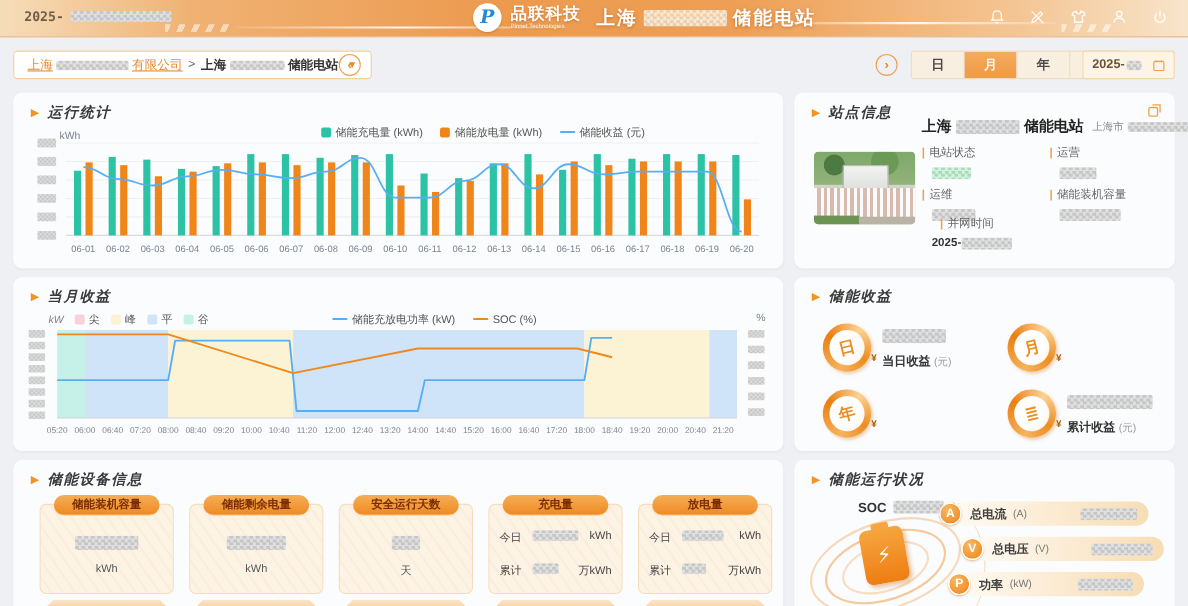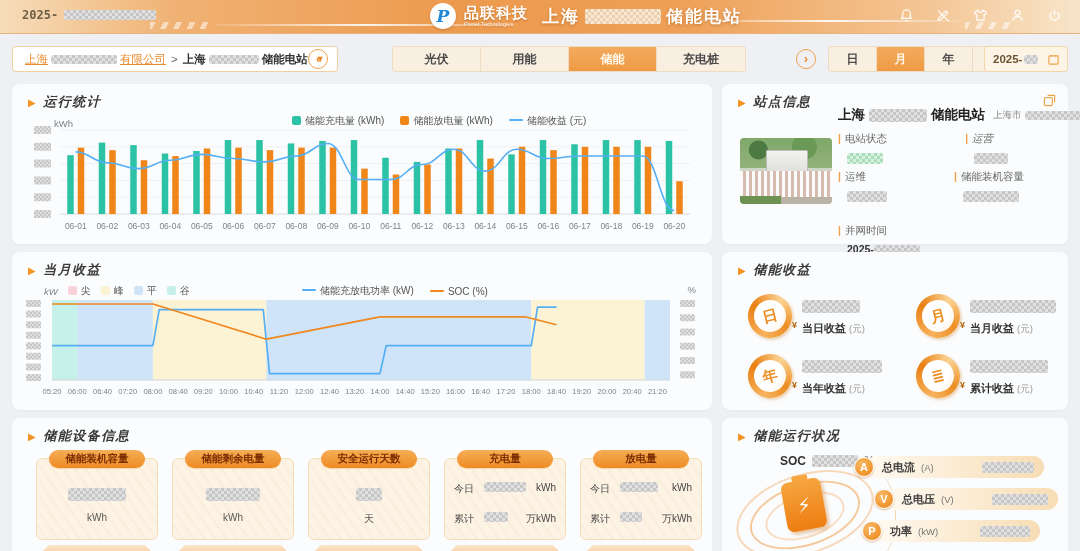--- a/index.html
+++ b/index.html
@@ -168,26 +168,20 @@
       <span class="crumb-cur">
         <span>上海</span>
           <span class="mz" style="width:50px;height:9px;"></span>
           <span>储能电站</span>
       </span>
       <span class="crumb-arrow">▼</span>
     </div>
 
     <div class="circ-btn" style="left:308px; top:5px;">‹</div>
 
-    <div class="tab-group" style="left:392px;">
-      <div class="tab">光伏</div>
-      <div class="tab">用能</div>
-      <div class="tab active">储能</div>
-      <div class="tab">充电桩</div>
-    </div>
 
     <div class="circ-btn" style="left:796px; top:5px;">›</div>
 
     <div class="tab-group small" style="left:828px;">
       <div class="tab">日</div>
       <div class="tab active">月</div>
       <div class="tab">年</div>
       <div class="tab">累计</div>
     </div>
 
@@ -465,33 +459,33 @@
       <span class="site-addr">
           <span>上海市</span>
           <span class="mz" style="width:96px;height:9px;"></span>
         </span>
     </div>
 
     <div class="fld" style="left:116px; top:48px;">
       <span class="bar">|</span><span>电站状态</span>
       <div class="val"><span class="mz green" style="width:36px;height:11px;"></span></div>
     </div>
-    <div class="fld" style="left:243px; top:48px;font-style:italic;">
+    <div class="fld" style="left:232px; top:48px;">
       <span class="bar">|</span><span>运营</span>
       <div class="val"><span class="mz" style="width:34px;height:11px;"></span></div>
     </div>
     <div class="fld" style="left:116px; top:86px;">
       <span class="bar">|</span><span>运维</span>
       <div class="val"><span class="mz" style="width:40px;height:11px;"></span></div>
     </div>
     <div class="fld" style="left:232px; top:86px;">
       <span class="bar">|</span><span>储能装机容量</span>
       <div class="val"><span class="mz" style="width:56px;height:11px;"></span></div>
     </div>
-    <div class="fld" style="left:116px; top:140px;">
+    <div class="fld" style="left:116px; top:112px;text-align:center;">
       <span class="bar">|</span><span>并网时间</span>
       <div class="val" style="color:#333; font-weight:bold;"><span>2025-</span><span class="mz" style="width:46px;height:11px;"></span></div>
     </div>
   </div>
 
   <div class="panel" style="left:722px; top:252px; width:346px; height:158px;">
     <div class="p-title">
       <span class="tri">▶</span>
       <span>储能收益</span>
     </div>
@@ -501,30 +495,26 @@
           <span class="coin-yen">¥</span>
         </div>
       <div class="rev-txt"><span class="mz" style="width:58px;height:13px;"></span>
         <div class="cap"><span>当日收益</span> <span class="u">(元)</span></div></div>
     </div>
     <div class="rev-item" style="left:194px; top:42px;">
       <div class="coin">
           <div class="coin-in">月</div>
           <span class="coin-yen">¥</span>
         </div>
-      <div class="rev-txt"><span class="mz" style="width:86px;height:13px;"></span>
-        <div class="cap"><span>当月收益</span> <span class="u">(元)</span></div></div>
     </div>
     <div class="rev-item" style="left:26px; top:102px;">
       <div class="coin">
           <div class="coin-in">年</div>
           <span class="coin-yen">¥</span>
         </div>
-      <div class="rev-txt"><span class="mz" style="width:80px;height:13px;"></span>
-        <div class="cap"><span>当年收益</span> <span class="u">(元)</span></div></div>
     </div>
     <div class="rev-item" style="left:194px; top:102px;">
       <div class="coin">
           <div class="coin-in">≣</div>
           <span class="coin-yen">¥</span>
         </div>
       <div class="rev-txt"><span class="mz" style="width:78px;height:13px;"></span>
         <div class="cap"><span>累计收益</span> <span class="u">(元)</span></div></div>
     </div>
   </div>

